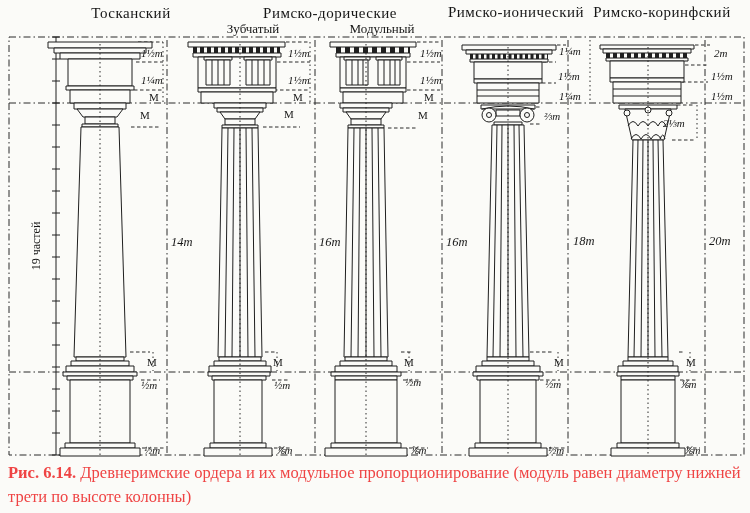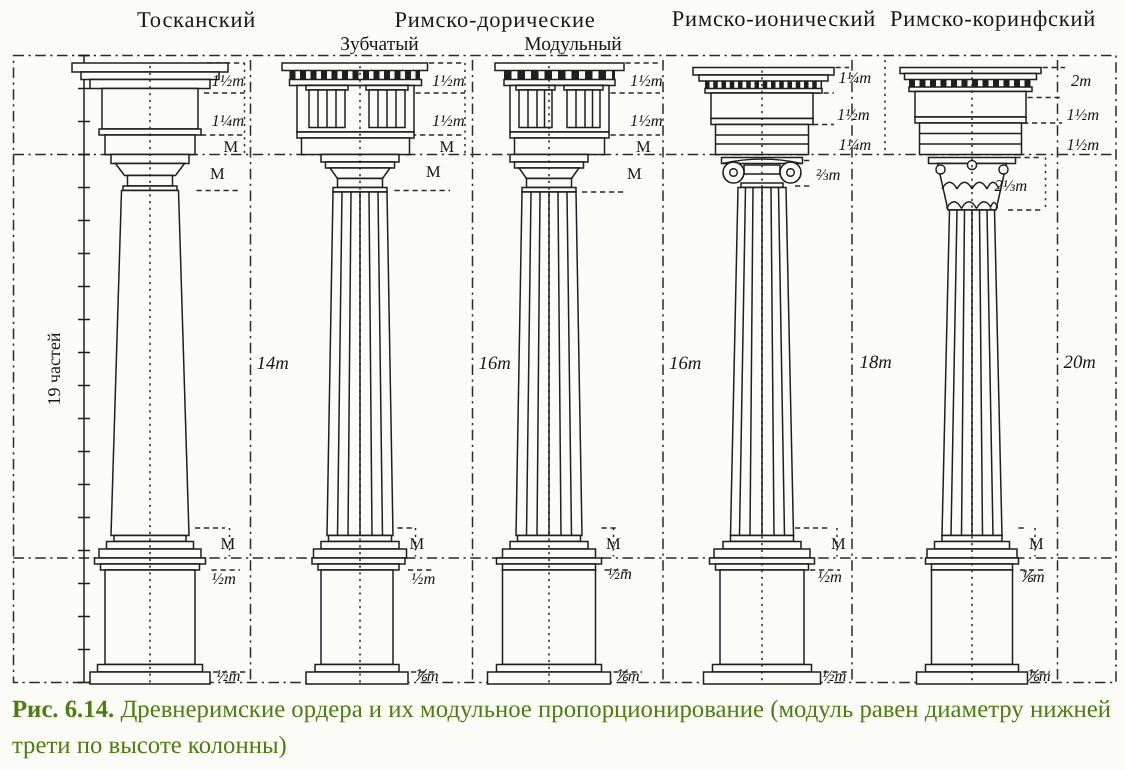--- a/index.html
+++ b/index.html
@@ -15,21 +15,21 @@
   .dot{fill:none;stroke:#2a2a2a;stroke-width:1;stroke-dasharray:1.5,3;}
   text{fill:#161616;font-family:"Liberation Serif",serif;}
   .title{font-size:15px;letter-spacing:0.5px;}
   .subtitle{font-size:13px;}
   .mid{text-anchor:middle;}
   .mlabel{font-size:11px;font-style:italic;}
   .Mlabel{font-size:11px;}
   .shaftlabel{font-size:12.5px;font-style:italic;}
   .vlabel{font-size:12px;}
   .caption{position:absolute;left:8px;top:461px;width:741px;
-           font-size:16.5px;line-height:1.45;color:#4d7c0f;}
+           font-size:16.5px;line-height:1.45;color:#ef4444;}
   .caption b{font-weight:bold;}
 </style>
 </head>
 <body>
 
 <svg width="750" height="462" viewBox="0 0 750 462">
 
   <g>
     <rect x="9" y="37" width="735" height="418" class="dashdot"></rect>
     <path class="dashdot" d="M9,103 H744 M9,372 H744"></path>

